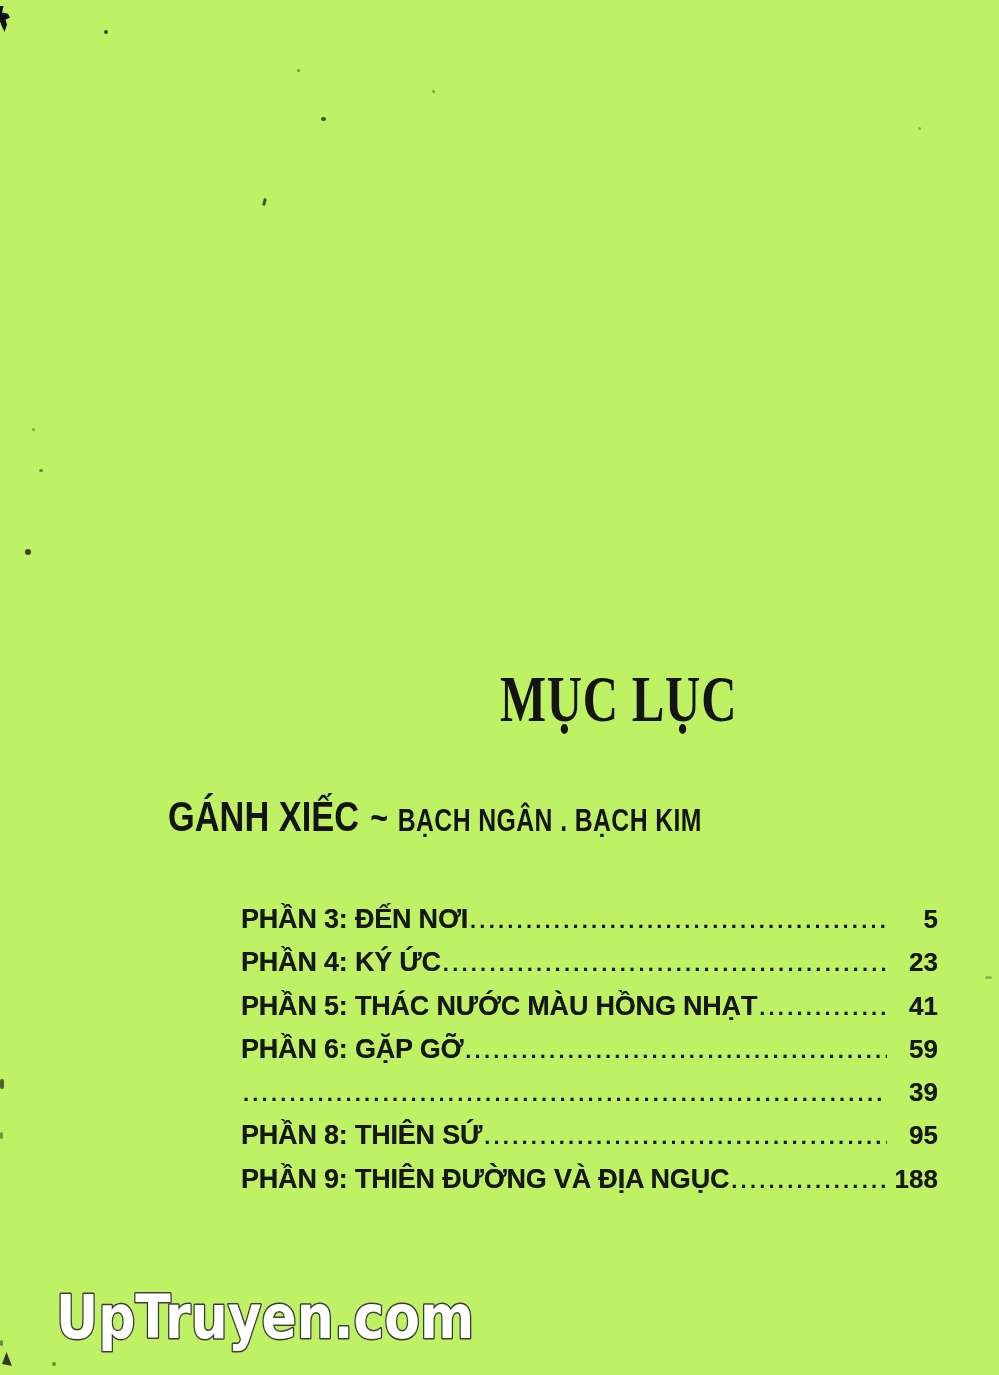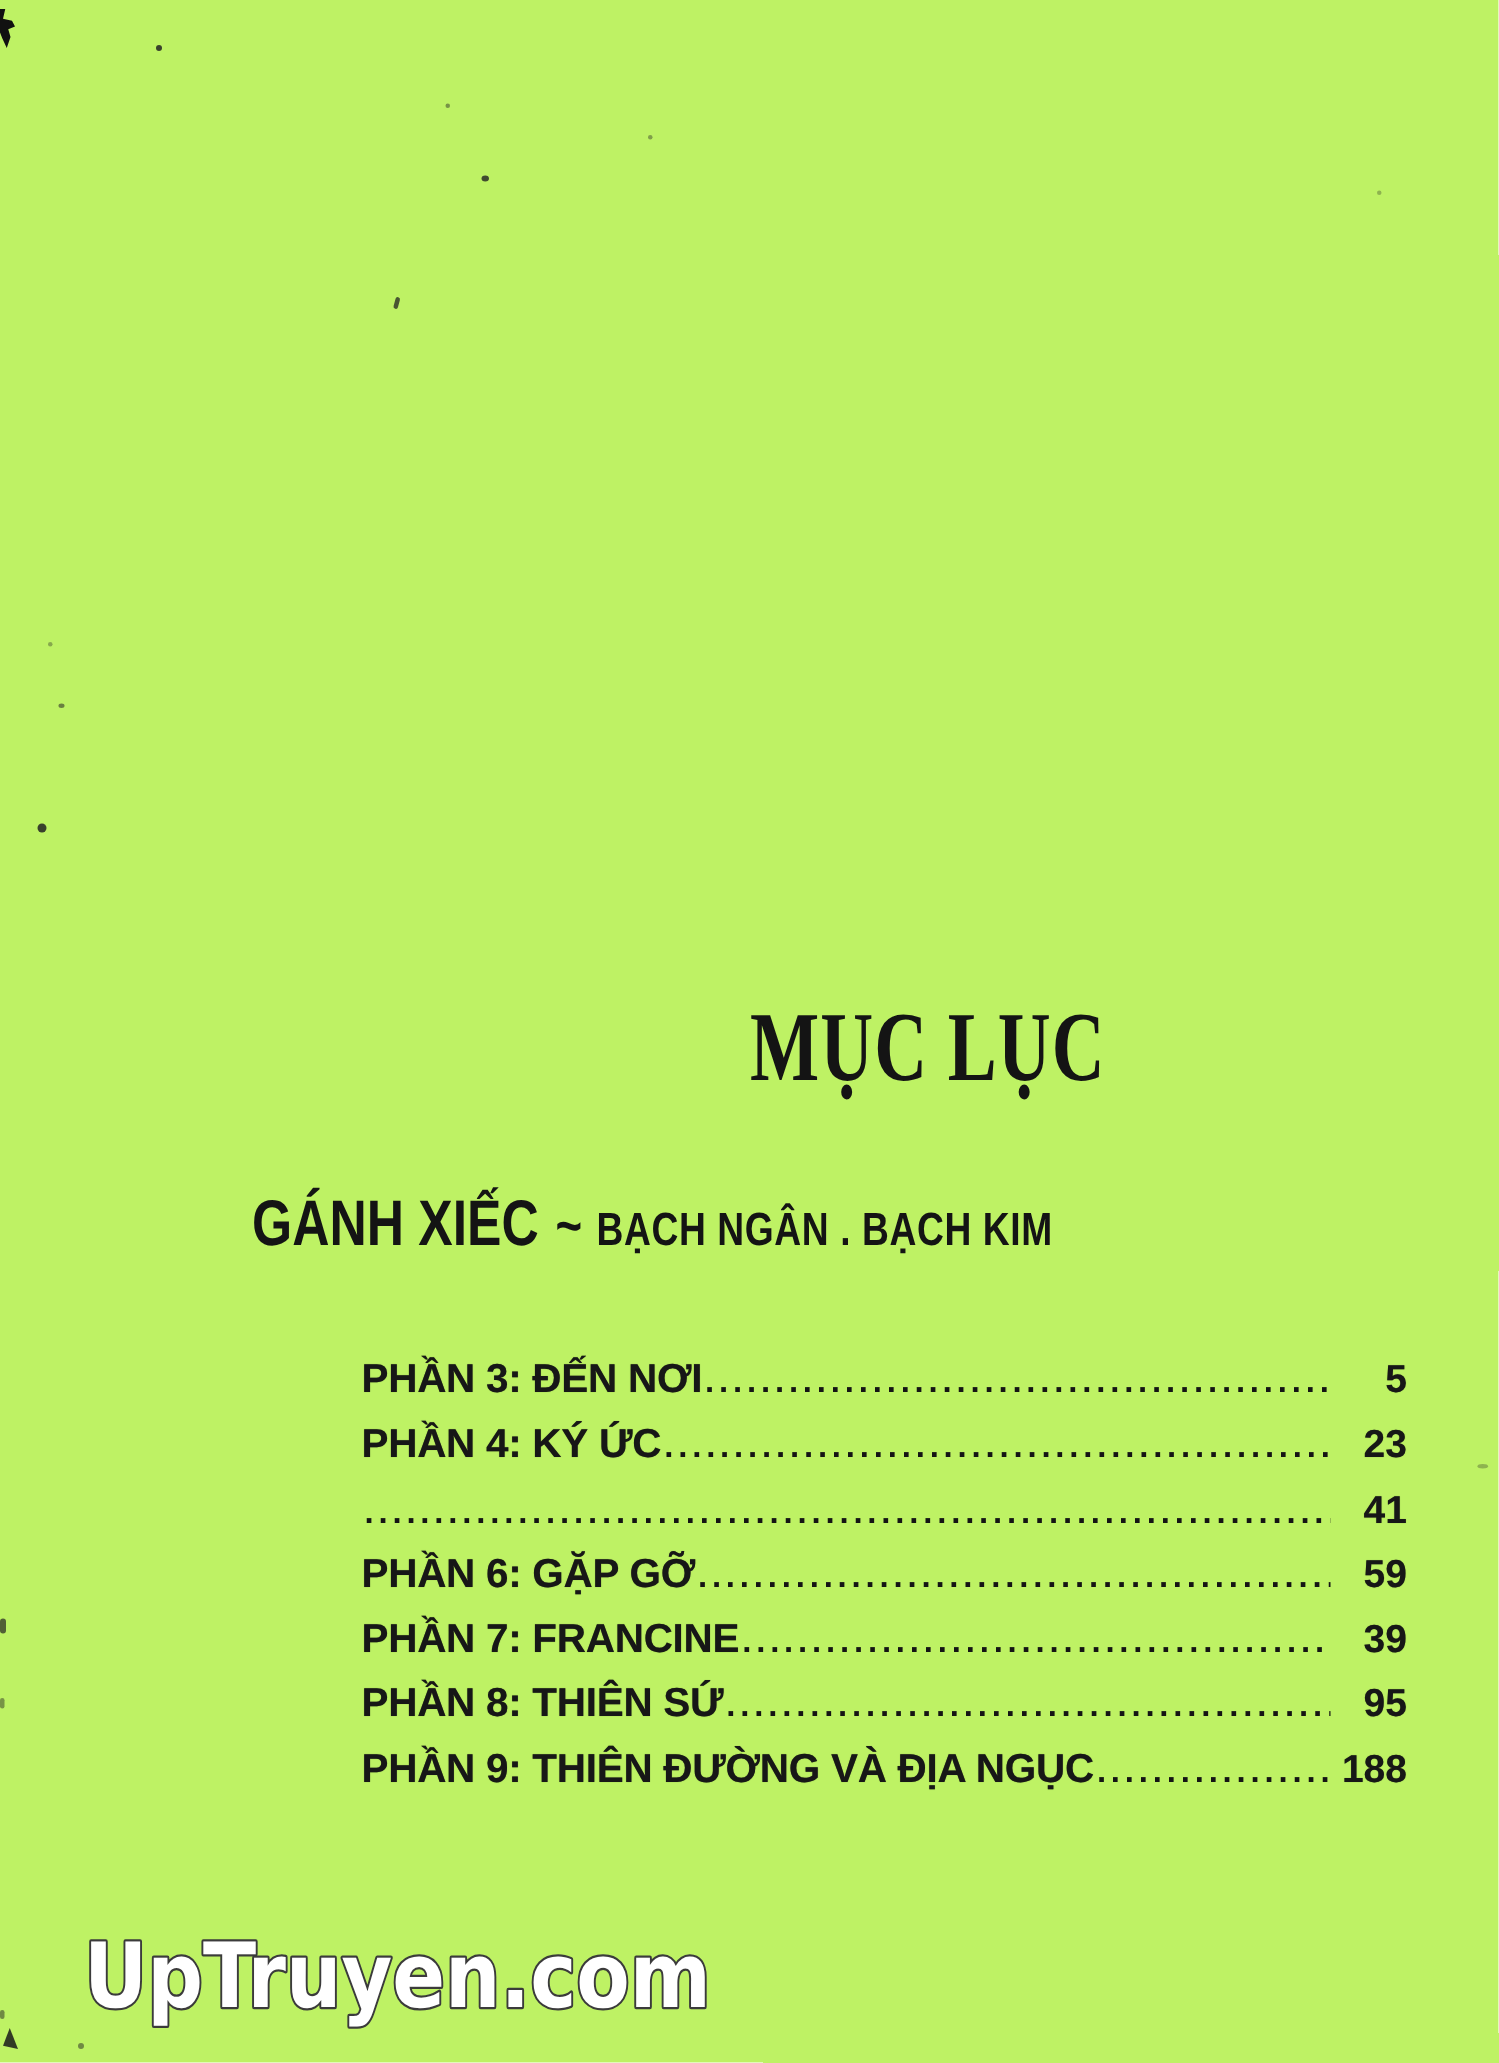--- a/index.html
+++ b/index.html
@@ -166,32 +166,32 @@
       <span class="pagenum">5</span>
     </div>
 
     <div class="row">
       <span class="label">PHẦN 4: KÝ ỨC</span>
       <span class="dots"></span>
       <span class="pagenum">23</span>
     </div>
 
     <div class="row">
+      <span class="label">PHẦN 5: THÁC NƯỚC MÀU HỒNG NHẠT</span>
       <span class="dots"></span>
       <span class="pagenum">41</span>
     </div>
 
     <div class="row">
       <span class="label">PHẦN 6: GẶP GỠ</span>
       <span class="dots"></span>
       <span class="pagenum">59</span>
     </div>
 
     <div class="row">
-      <span class="label">PHẦN 7: FRANCINE</span>
       <span class="dots"></span>
       <span class="pagenum">39</span>
     </div>
 
     <div class="row">
       <span class="label">PHẦN 8: THIÊN SỨ</span>
       <span class="dots"></span>
       <span class="pagenum">95</span>
     </div>
 

